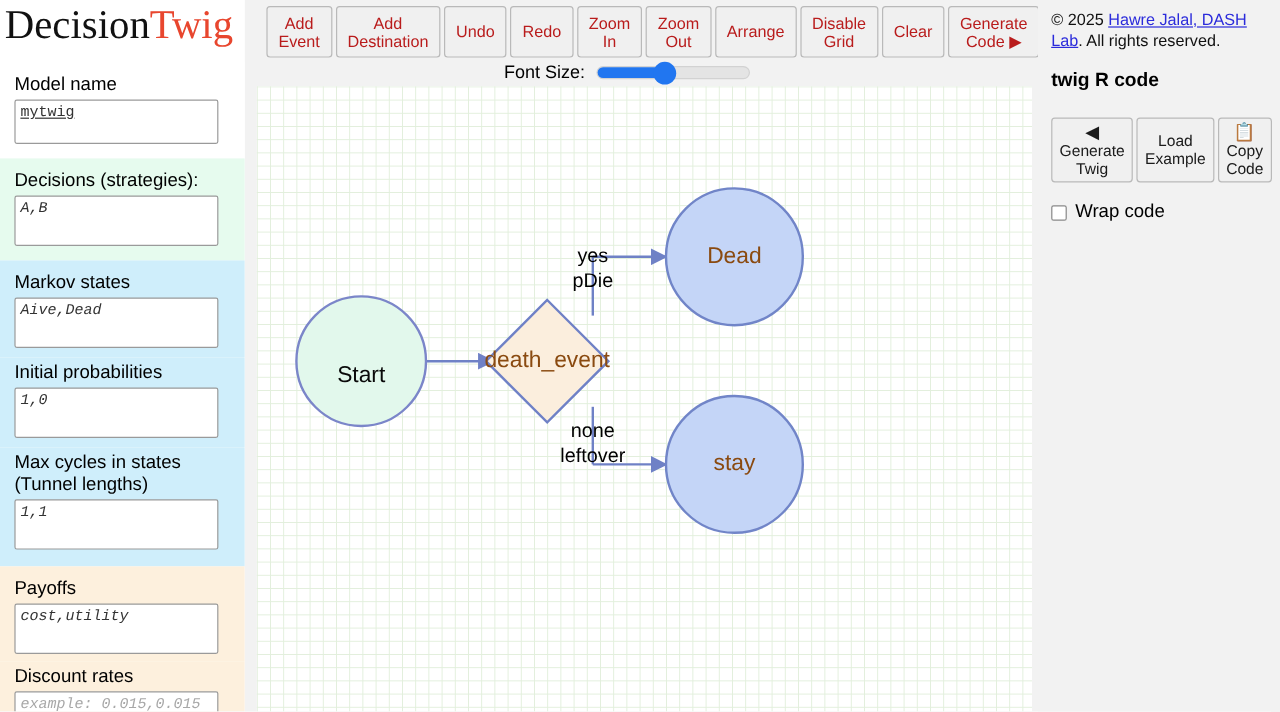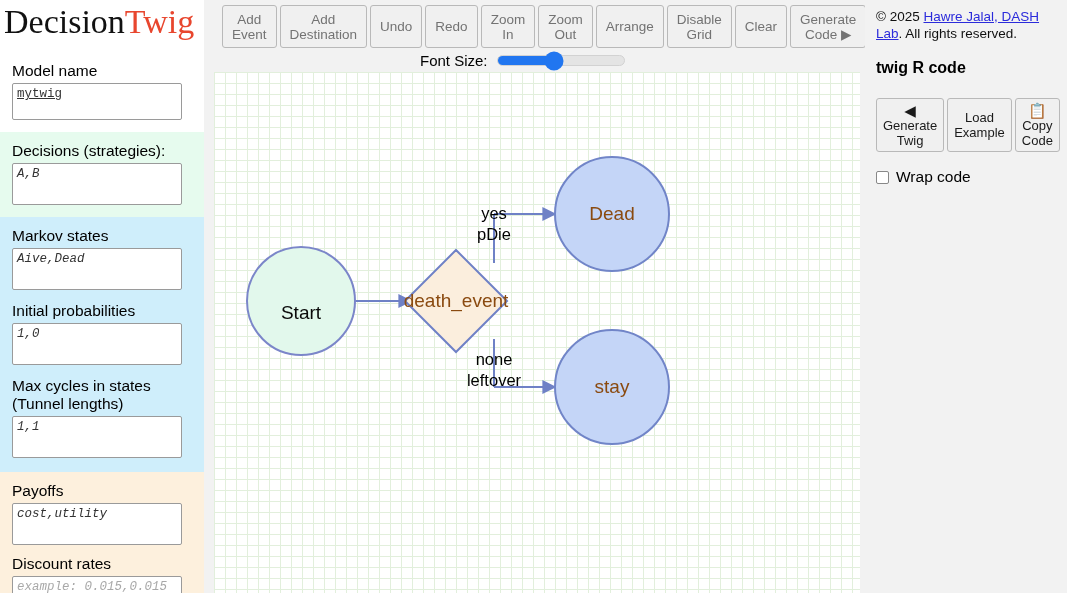--- a/index.html
+++ b/index.html
@@ -39,21 +39,21 @@
   }
   .ta.h22{height:37px;text-decoration:underline;}
   .ta.h42{height:42px;font-style:italic;}
   .ta::placeholder{color:#a8a8a8;}
   
   #toolbar{
     position:absolute;left:222px;top:5px;height:41px;display:flex;gap:3px;
   }
   .tb-btn{
     background:#f0f0f0;border:1px solid #b9b9b9;border-radius:3px;
-    font-family:"Liberation Sans",sans-serif;font-size:13.5px;color:#737373;
+    font-family:"Liberation Sans",sans-serif;font-size:13.5px;color:#b91c1c;
     line-height:15px;text-align:center;
     display:flex;align-items:center;justify-content:center;
     padding:0 9px;cursor:pointer;white-space:pre-line;height:41px;
   }
   
   #fontsize-row{
     position:absolute;left:420px;top:52px;display:flex;align-items:center;gap:9px;
   }
   #fontsize-label{font-size:15px;color:#000;}
   #slider-track{

